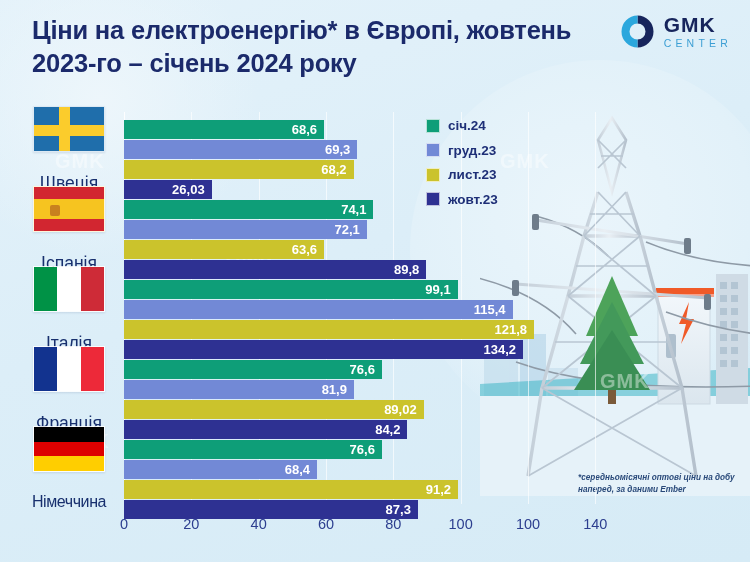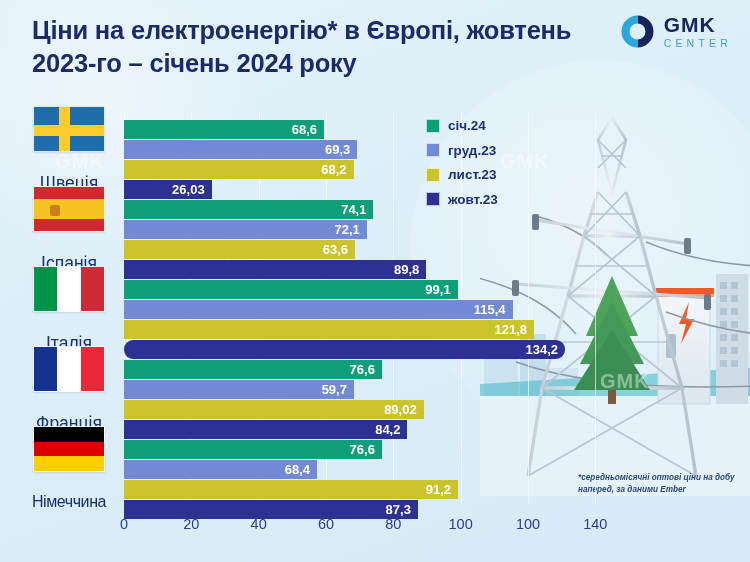--- a/index.html
+++ b/index.html
@@ -282,21 +282,21 @@
             <div class="bar" style="width: 249.47px; background: rgb(14, 158, 120);">
               <span class="bar-val">74,1</span>
             </div>
           </div>
           <div class="bar-row">
             <div class="bar" style="width: 242.737px; background: rgb(114, 137, 214);">
               <span class="bar-val">72,1</span>
             </div>
           </div>
           <div class="bar-row">
-            <div class="bar" style="width: 231px; background: rgb(203, 195, 44);">
+            <div class="bar" style="width: 200px; background: rgb(203, 195, 44);">
               <span class="bar-val">63,6</span>
             </div>
           </div>
           <div class="bar-row">
             <div class="bar" style="width: 302.327px; background: rgb(46, 49, 146);">
               <span class="bar-val">89,8</span>
             </div>
           </div>
         </div>
         <div class="group" style="top: 168px;">
@@ -309,34 +309,34 @@
             <div class="bar" style="width: 388.513px; background: rgb(114, 137, 214);">
               <span class="bar-val">115,4</span>
             </div>
           </div>
           <div class="bar-row">
             <div class="bar" style="width: 410.06px; background: rgb(203, 195, 44);">
               <span class="bar-val">121,8</span>
             </div>
           </div>
           <div class="bar-row">
-            <div class="bar" style="width: 441px; background: rgb(46, 49, 146); border-radius: 9px;">
+            <div class="bar" style="width: 399px; background: rgb(46, 49, 146);">
               <span class="bar-val">134,2</span>
             </div>
           </div>
         </div>
         <div class="group" style="top: 248px;">
           <div class="bar-row">
             <div class="bar" style="width: 257.887px; background: rgb(14, 158, 120);">
               <span class="bar-val">76,6</span>
             </div>
           </div>
           <div class="bar-row">
             <div class="bar" style="width: 229.943px; background: rgb(114, 137, 214);">
-              <span class="bar-val">59,7</span>
+              <span class="bar-val">81,9</span>
             </div>
           </div>
           <div class="bar-row">
             <div class="bar" style="width: 299.701px; background: rgb(203, 195, 44);">
               <span class="bar-val">89,02</span>
             </div>
           </div>
           <div class="bar-row">
             <div class="bar" style="width: 283.473px; background: rgb(46, 49, 146);">
               <span class="bar-val">84,2</span>

